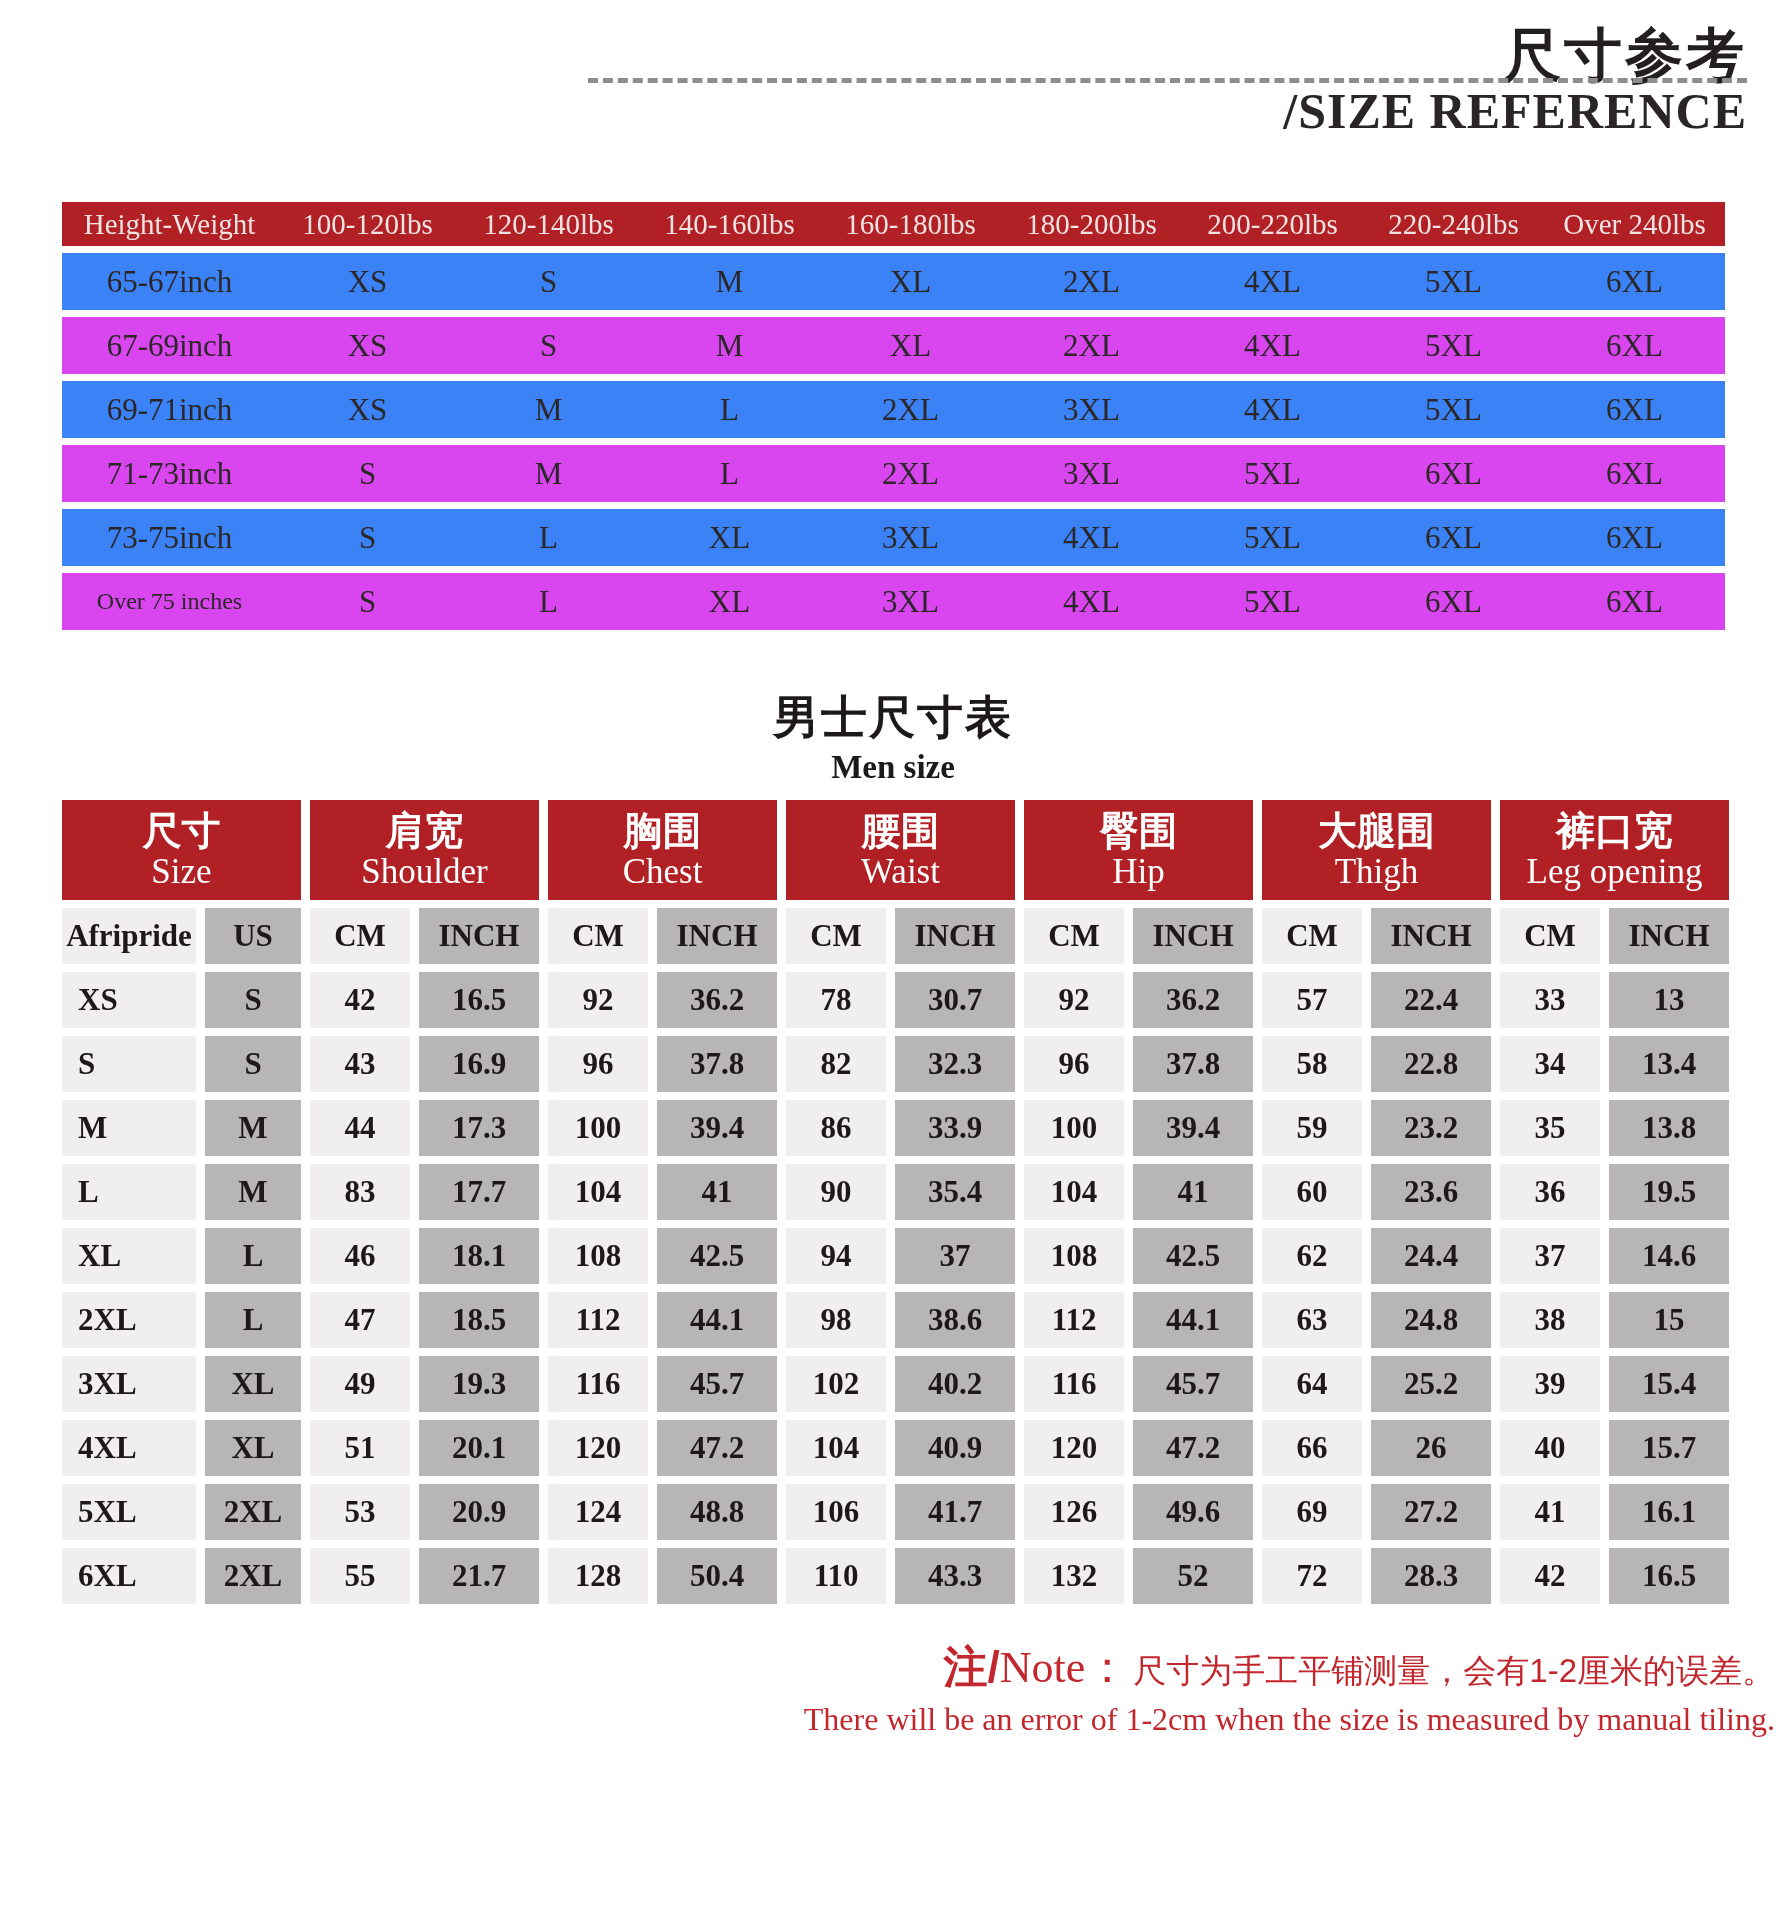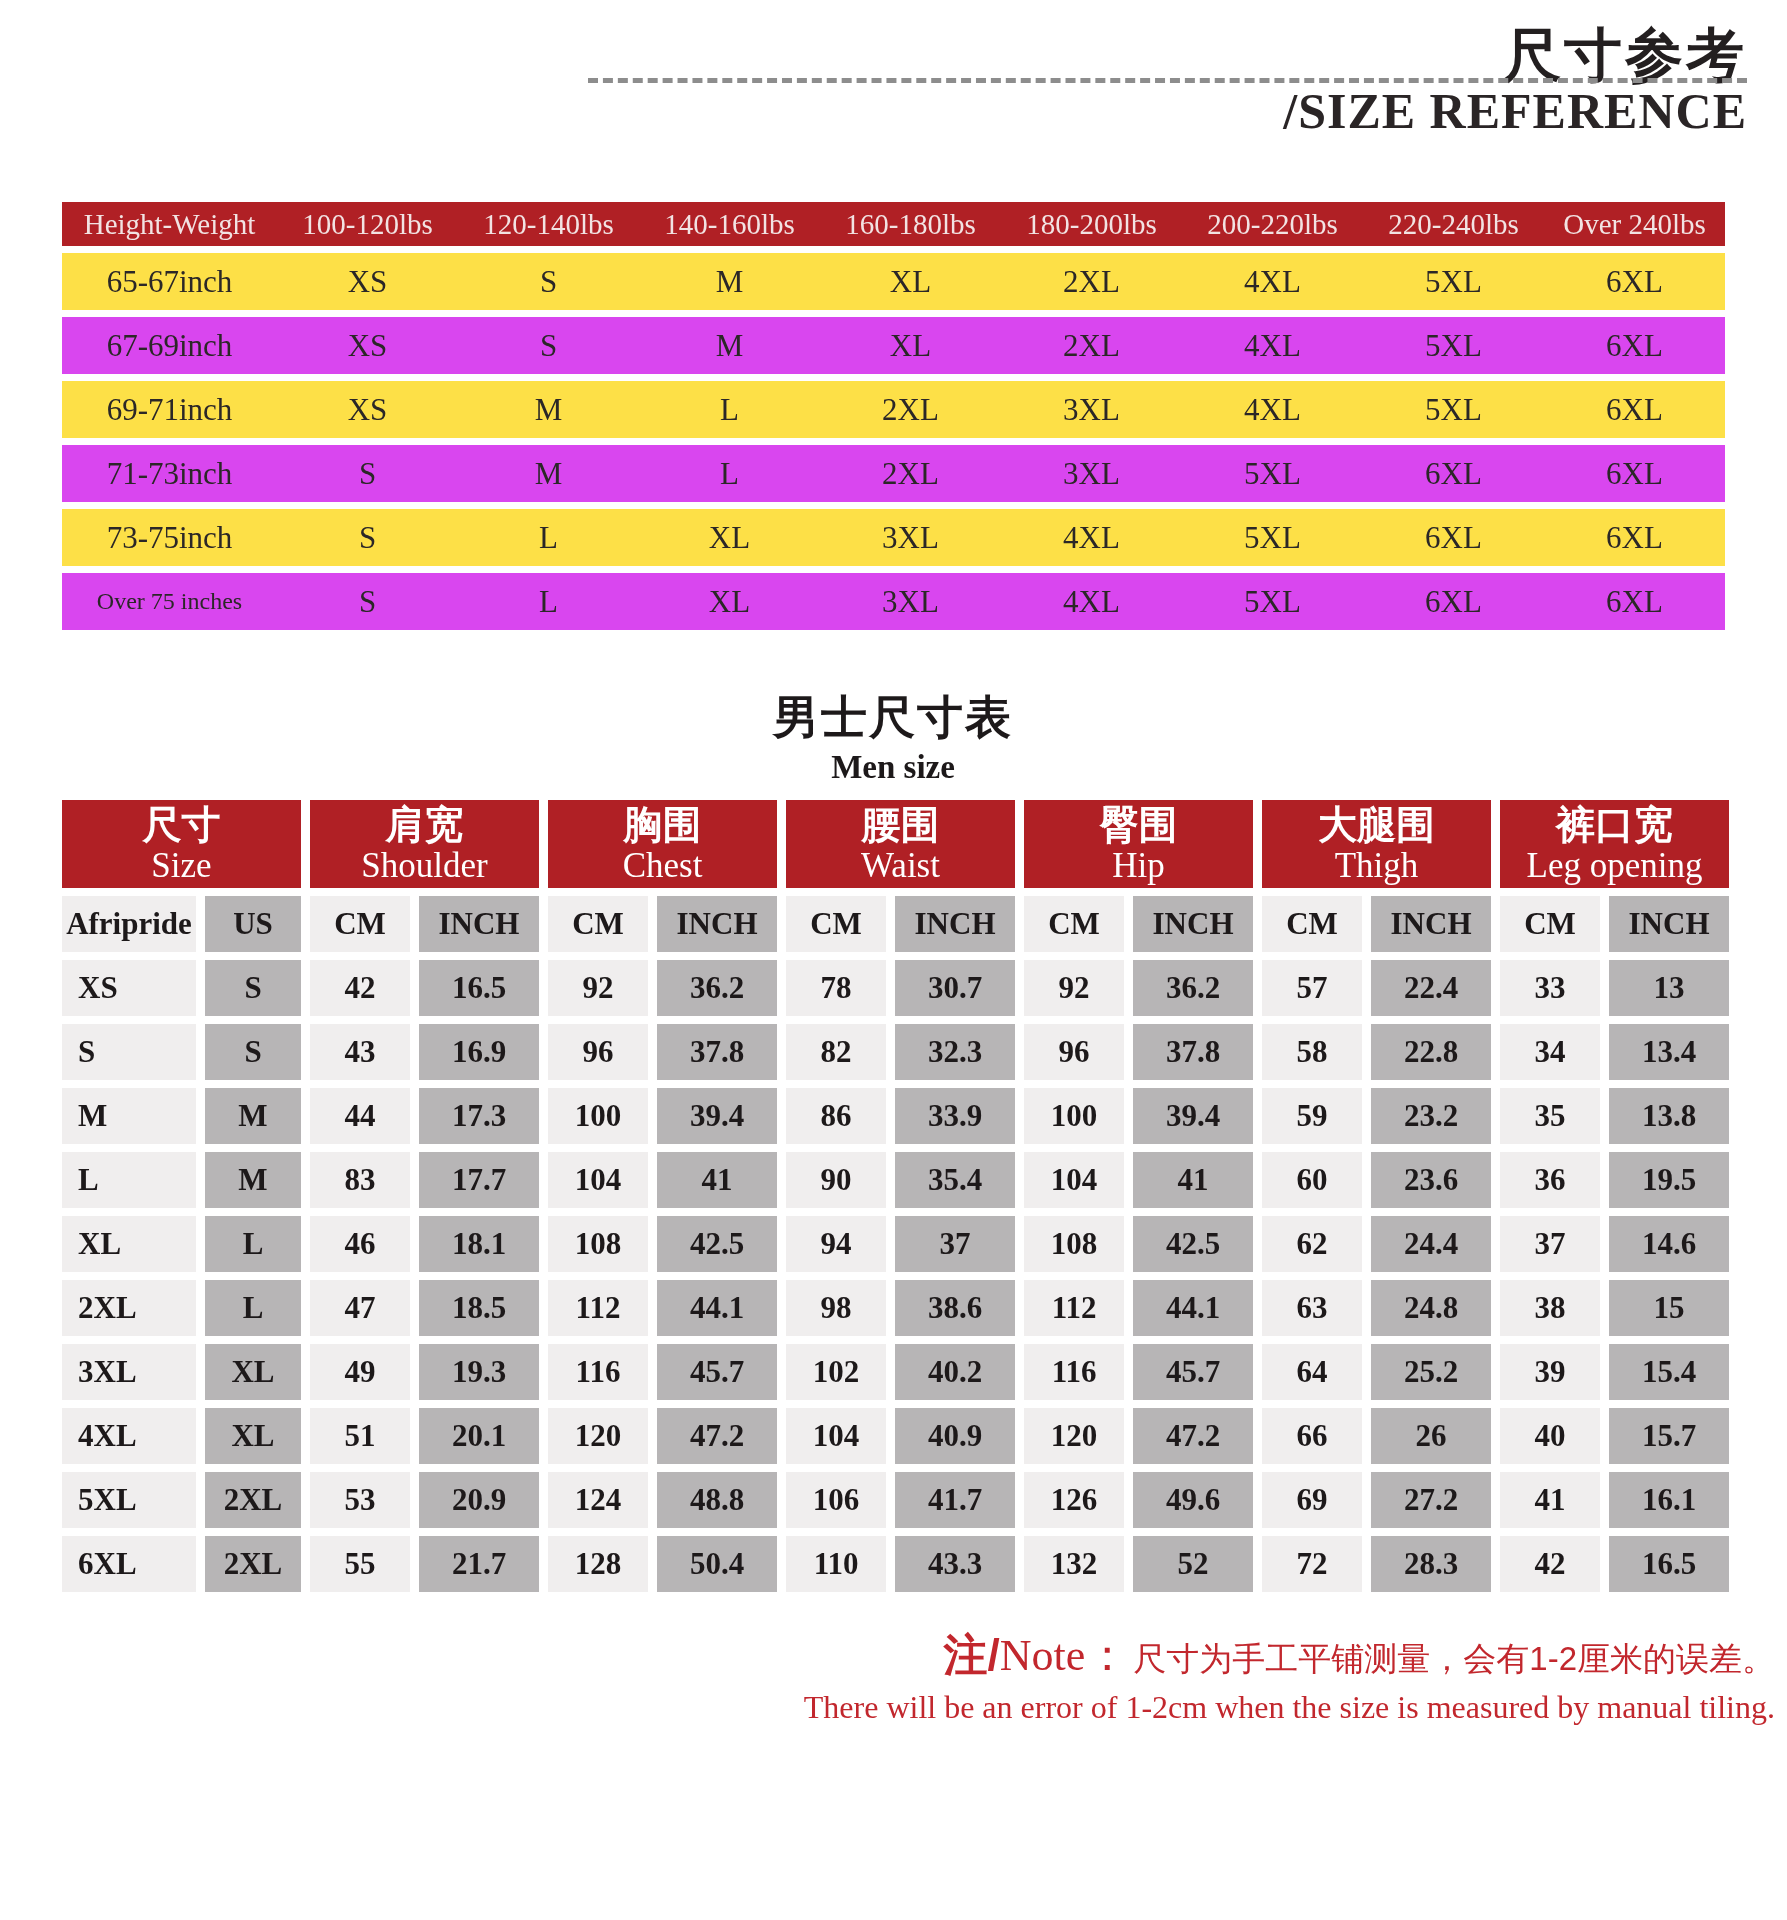--- a/index.html
+++ b/index.html
@@ -38,31 +38,31 @@
   .head-men { margin-top:50px; }
   .head-men .en { margin-top:0; }
 
   
   table.rec {
     width:100%; border-collapse:separate; border-spacing:0 7px;
     table-layout:fixed; margin-top:58px;
   }
   table.rec td { text-align:center; vertical-align:middle; height:57px; font-size:31px; color:#2b2727; }
   table.rec tr.rec-header td { background:#b02025; color:#f2e3e3; font-size:29px; height:44px; }
-  table.rec tr.row-light td { background:#fde047; }
+  table.rec tr.row-light td { background:#3b82f6; }
   table.rec tr.row-gray td { background:#d946ef; }
   table.rec tr.rec-body:last-child td:first-child { font-size:24px; }
 
   
   table.men {
     width:calc(100% + 18px); margin-left:-9px; margin-top:6px;
     border-collapse:separate; border-spacing:9px 8px; table-layout:fixed;
   }
   table.men th, table.men td { text-align:center; vertical-align:middle; }
-  table.men th.group { background:#b02025; color:#ffffff; height:88px; padding:2px 0; font-weight:normal; }
+  table.men th.group { background:#b02025; color:#ffffff; height:100px; padding:2px 0; font-weight:normal; }
   table.men th.group .zh {
     display:block; font-family:"Liberation Sans", sans-serif;
     font-weight:bold; font-size:39px; line-height:1.12;
   }
   table.men th.group .en {
     display:block; font-family:"Liberation Serif", serif;
     font-size:35px; line-height:1.08;
   }
   table.men td { height:56px; font-weight:bold; font-size:31px; color:#1d191a; }
   table.men td.c-light { background:#f0eeee; }

